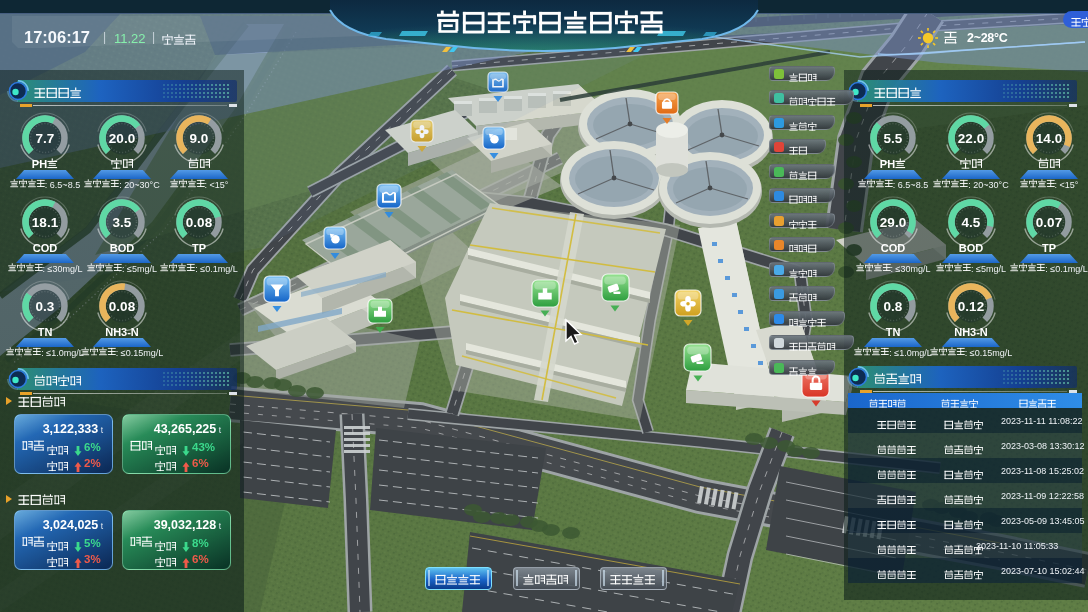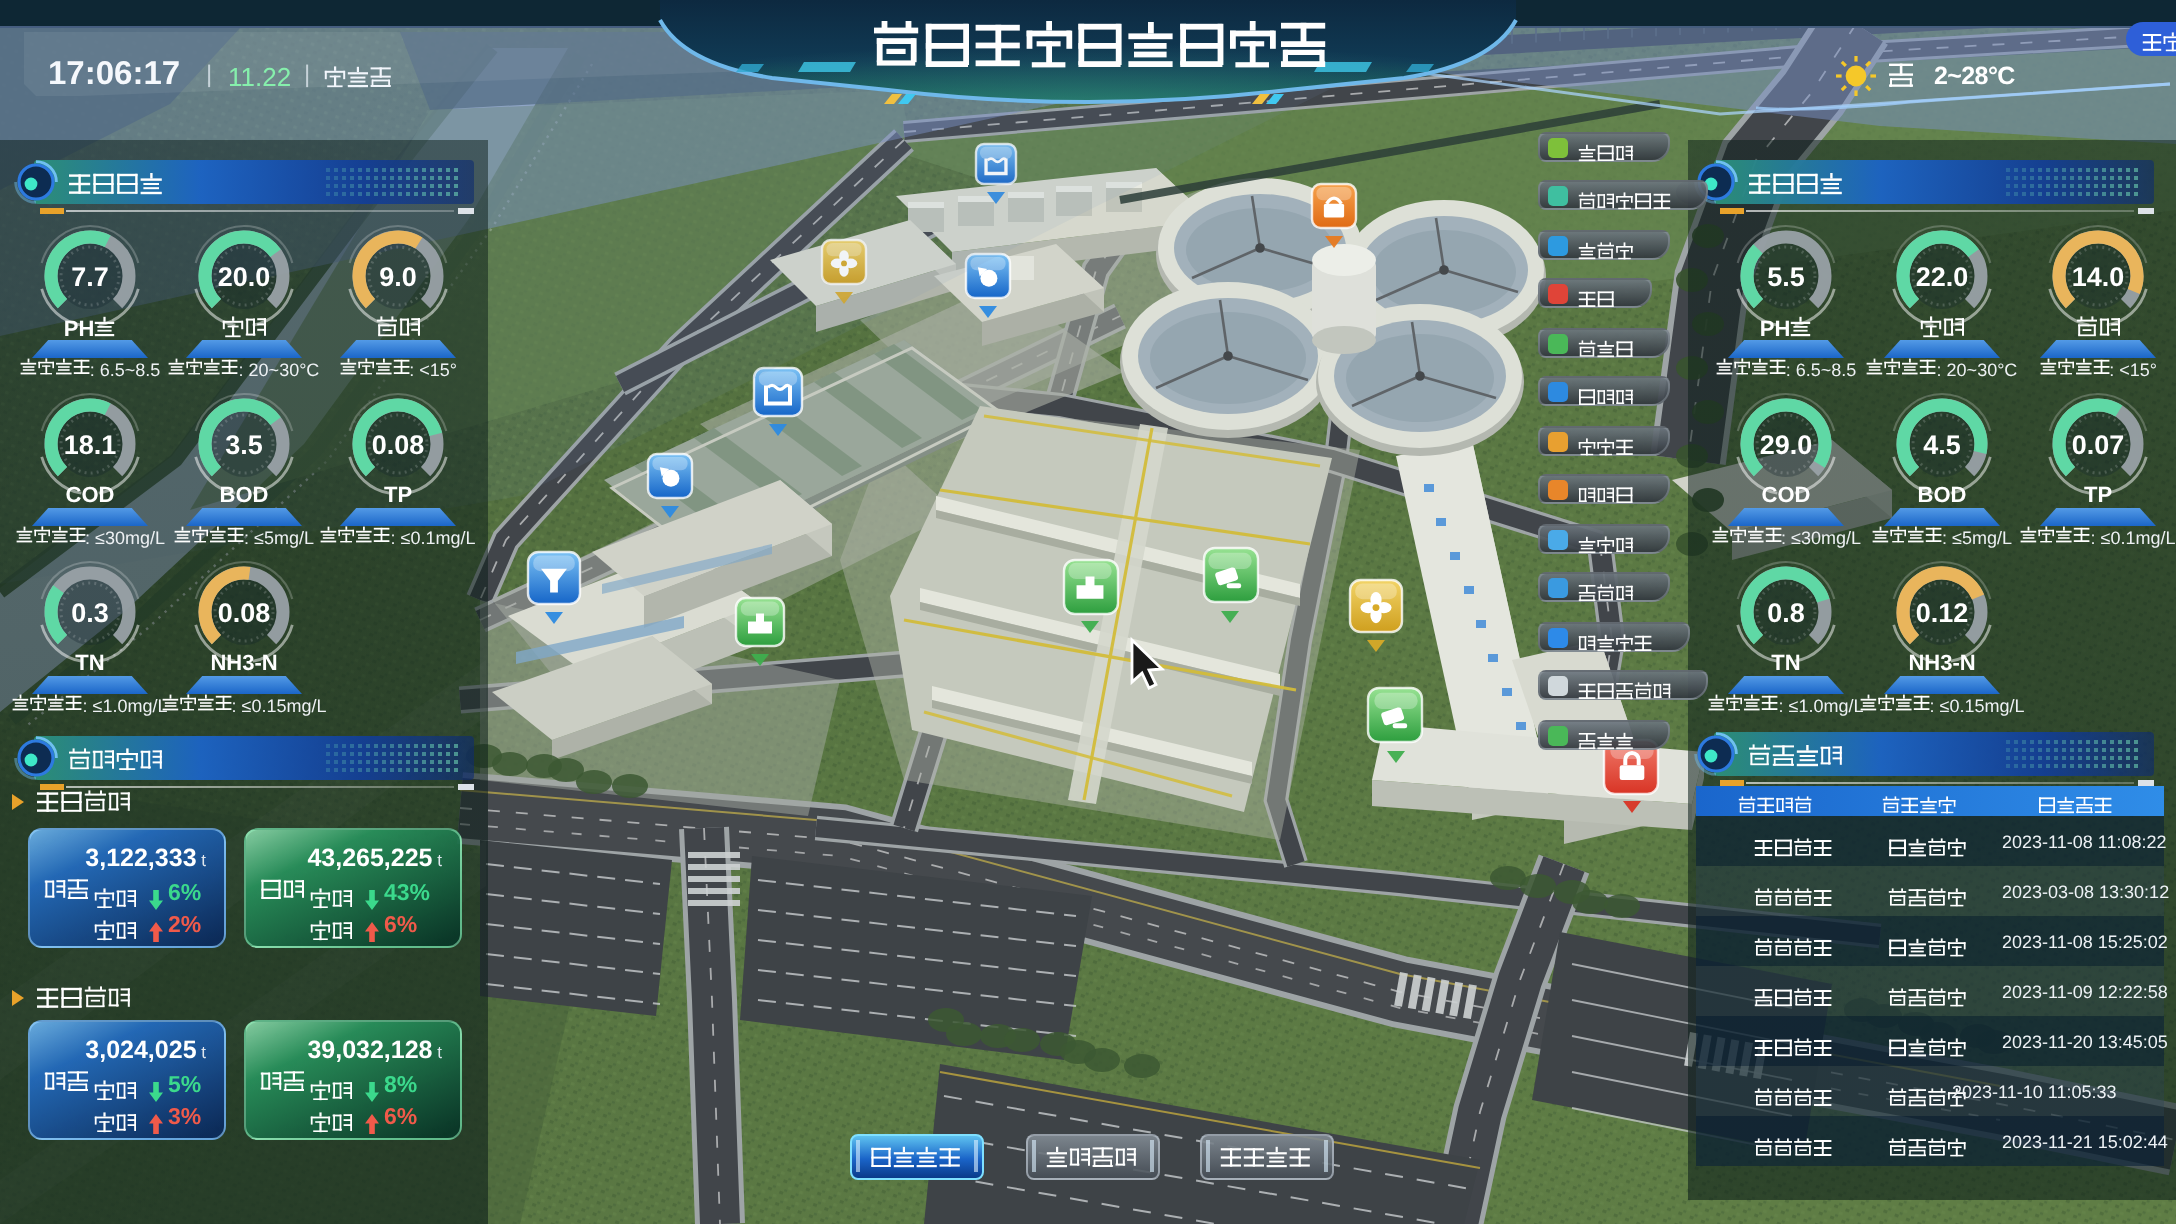--- a/index.html
+++ b/index.html
@@ -2177,21 +2177,21 @@
         <rect x="20.7" y="8.0" width="7.6" height="0.8"></rect>
         <rect x="33.9" y="0.2" width="1.0" height="1.9"></rect>
         <rect x="30.0" y="2.1" width="8.7" height="0.9"></rect>
         <rect x="30.0" y="2.1" width="0.9" height="3.6"></rect>
         <rect x="37.9" y="2.1" width="0.9" height="3.6"></rect>
         <rect x="32.0" y="4.2" width="4.8" height="0.8"></rect>
         <rect x="33.9" y="4.2" width="1.0" height="4.9"></rect>
         <rect x="31.1" y="8.4" width="6.6" height="0.8"></rect>
       </g>
     </svg></div>
-<div class="abs" style="left:1001px;top:416px;font-size:9px;color:#eef2f6;white-space:nowrap">2023-11-08 11:08:22</div>
+<div class="abs" style="left:1001px;top:416px;font-size:9px;color:#eef2f6;white-space:nowrap">2023-11-11 11:08:22</div>
 <div class="abs" style="left:848px;top:433px;width:234px;height:25px;background:rgba(46,68,88,0.38)"></div>
 <div class="abs" style="left:877px;top:441px"><svg style="display:inline-block;vertical-align:0px" width="40" height="10" viewBox="0 0 40 10">
       <g fill="#ffffff" fill-opacity="1.00">
         <rect x="0.4" y="1.5" width="8.7" height="0.9"></rect>
         <rect x="1.9" y="0.2" width="0.9" height="1.9"></rect>
         <rect x="6.6" y="0.2" width="0.9" height="1.9"></rect>
         <rect x="1.0" y="3.6" width="7.6" height="0.9"></rect>
         <rect x="1.0" y="3.6" width="0.9" height="4.8"></rect>
         <rect x="7.7" y="3.6" width="0.9" height="4.8"></rect>
         <rect x="2.9" y="5.7" width="3.8" height="0.8"></rect>
@@ -2428,21 +2428,21 @@
         <rect x="20.7" y="8.0" width="7.6" height="0.8"></rect>
         <rect x="33.9" y="0.2" width="1.0" height="1.9"></rect>
         <rect x="30.0" y="2.1" width="8.7" height="0.9"></rect>
         <rect x="30.0" y="2.1" width="0.9" height="3.6"></rect>
         <rect x="37.9" y="2.1" width="0.9" height="3.6"></rect>
         <rect x="32.0" y="4.2" width="4.8" height="0.8"></rect>
         <rect x="33.9" y="4.2" width="1.0" height="4.9"></rect>
         <rect x="31.1" y="8.4" width="6.6" height="0.8"></rect>
       </g>
     </svg></div>
-<div class="abs" style="left:1001px;top:516px;font-size:9px;color:#eef2f6;white-space:nowrap">2023-11-20 13:45:05</div>
+<div class="abs" style="left:1001px;top:516px;font-size:9px;color:#eef2f6;white-space:nowrap">2023-05-09 13:45:05</div>
 <div class="abs" style="left:848px;top:533px;width:234px;height:25px;background:rgba(46,68,88,0.38)"></div>
 <div class="abs" style="left:877px;top:541px"><svg style="display:inline-block;vertical-align:0px" width="40" height="10" viewBox="0 0 40 10">
       <g fill="#ffffff" fill-opacity="1.00">
         <rect x="0.4" y="1.5" width="8.7" height="0.9"></rect>
         <rect x="1.9" y="0.2" width="0.9" height="1.9"></rect>
         <rect x="6.6" y="0.2" width="0.9" height="1.9"></rect>
         <rect x="1.0" y="3.6" width="7.6" height="0.9"></rect>
         <rect x="1.0" y="3.6" width="0.9" height="4.8"></rect>
         <rect x="7.7" y="3.6" width="0.9" height="4.8"></rect>
         <rect x="2.9" y="5.7" width="3.8" height="0.8"></rect>
@@ -2564,21 +2564,21 @@
         <rect x="20.7" y="8.0" width="7.6" height="0.8"></rect>
         <rect x="33.9" y="0.2" width="1.0" height="1.9"></rect>
         <rect x="30.0" y="2.1" width="8.7" height="0.9"></rect>
         <rect x="30.0" y="2.1" width="0.9" height="3.6"></rect>
         <rect x="37.9" y="2.1" width="0.9" height="3.6"></rect>
         <rect x="32.0" y="4.2" width="4.8" height="0.8"></rect>
         <rect x="33.9" y="4.2" width="1.0" height="4.9"></rect>
         <rect x="31.1" y="8.4" width="6.6" height="0.8"></rect>
       </g>
     </svg></div>
-<div class="abs" style="left:1001px;top:566px;font-size:9px;color:#eef2f6;white-space:nowrap">2023-11-21 15:02:44</div>
+<div class="abs" style="left:1001px;top:566px;font-size:9px;color:#eef2f6;white-space:nowrap">2023-07-10 15:02:44</div>
 <div class="abs" style="left:769px;top:66px;width:66px;height:15px;background:linear-gradient(180deg,rgba(108,118,126,0.92),rgba(50,56,62,0.94));border-radius:4px 4px 9px 4px;border:1px solid rgba(150,160,168,0.45)"></div>
 <div class="abs" style="left:774px;top:69px;width:10px;height:10px;border-radius:2.5px;background:#7ec03a"></div>
 <div class="abs" style="left:789px;top:69px"><svg style="display:inline-block;vertical-align:0px" width="28" height="10" viewBox="0 0 28 10">
       <g fill="#ffffff" fill-opacity="1.00">
         <rect x="4.0" y="0.4" width="0.9" height="2.2"></rect>
         <rect x="0.4" y="2.5" width="8.3" height="0.9"></rect>
         <rect x="1.4" y="4.3" width="6.1" height="0.8"></rect>
         <rect x="1.4" y="5.9" width="6.1" height="0.8"></rect>
         <rect x="0.4" y="7.7" width="8.3" height="0.9"></rect>
         <rect x="9.9" y="0.7" width="7.9" height="0.9"></rect>

